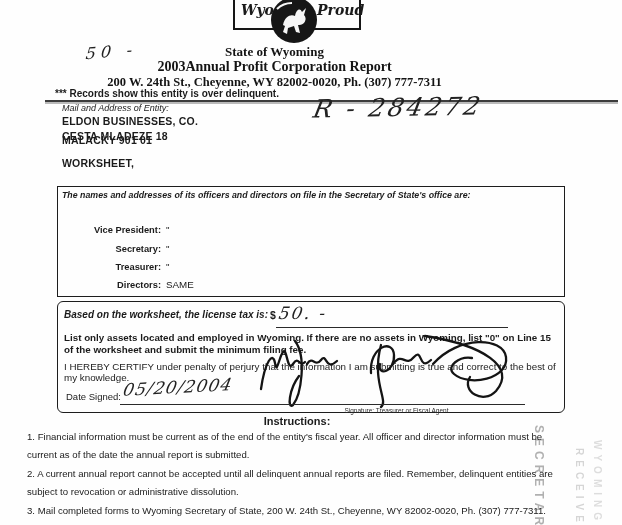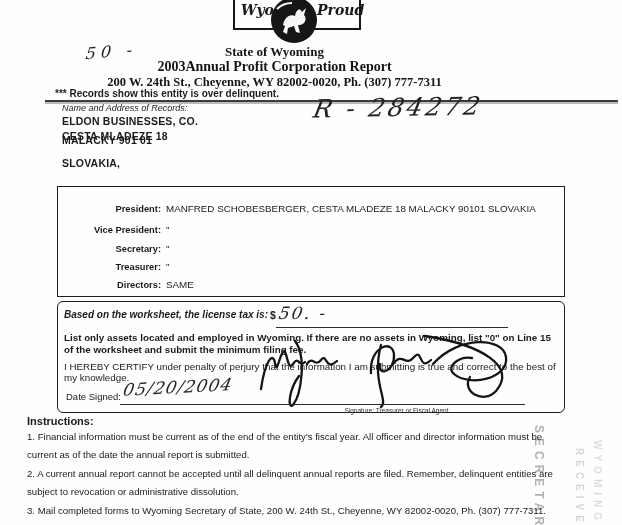--- a/index.html
+++ b/index.html
@@ -42,21 +42,21 @@
   .assets-note{left:6px;top:30px;width:492px;font-size:9.8px;font-weight:bold;line-height:11.5px;}
   .certify{left:6px;top:59px;width:496px;font-size:9.8px;}
   .sig-svg{left:195px;top:25px;}
   .date-label{left:8px;top:89px;font-size:9.5px;}
   .hand-date{left:66px;top:75px;font-size:17px;letter-spacing:1px;transform:skewX(-14deg) rotate(-3deg);}
   .date-line{left:62px;top:102px;width:152px;border-bottom:1.5px solid #2a2a2a;}
   .sig-line{left:210px;top:102px;width:257px;border-bottom:1.5px solid #2a2a2a;}
   .sig-caption{left:210px;top:105px;width:257px;text-align:center;font-size:6.5px;color:#2c2c2c;}
   
   .instructions{left:27px;top:415px;width:540px;}
-  .instructions h4{margin:0 0 1px 0;font-size:11px;}
+  .instructions h4{margin:0 0 1px 0;font-size:11px;text-align:center;}
   .instructions div{font-size:9.6px;line-height:18px;margin-bottom:1px;}
   .footer-reminder{left:35px;top:486px;font-size:9.8px;font-weight:bold;width:560px;}
   
   .stamp{font-weight:bold;letter-spacing:5px;transform-origin:left top;white-space:nowrap;}
   .stamp-1{left:546px;top:425px;font-size:12px;color:rgba(50,50,50,.38);transform:rotate(90deg);}
   .stamp-2{left:585px;top:448px;font-size:10px;color:rgba(70,70,70,.22);transform:rotate(90deg);}
   .stamp-3{left:603px;top:440px;font-size:10px;color:rgba(70,70,70,.18);transform:rotate(90deg);}
 </style>
 </head>
 <body>
@@ -74,31 +74,29 @@
     </svg>
   </span>
 
   <div class="abs h-serif h-state">State of Wyoming</div>
   <div class="abs h-serif h-report">2003Annual Profit Corporation Report</div>
   <div class="abs h-serif h-addr">200 W. 24th St., Cheyenne, WY 82002-0020, Ph. (307) 777-7311</div>
   <div class="abs hand hand-fee">50 -</div>
   <div class="abs delinquent">*** Records show this entity is over delinquent.</div>
   <div class="abs rule"></div>
 
-  <div class="abs entity-label">Name and Address of Records:</div>
+  <div class="abs entity-label">Mail and Address of Entity:</div>
   <div class="abs entity-line" style="top:115px;">ELDON BUSINESSES, CO.</div>
   <div class="abs entity-line" style="top:130px;">CESTA MLADEZE 18</div>
   <div class="abs entity-line" style="top:134px;">MALACKY 901 01</div>
-  <div class="abs entity-line" style="top:157px;">SLOVAKIA,</div>
+  <div class="abs entity-line" style="top:157px;">WORKSHEET,</div>
   <div class="abs hand hand-id">R - 284272</div>
 
   <div class="abs box officers-box">
-    <div class="abs o-row" style="top:16px;">
-      <span class="o-label">President:</span><span class="o-value">MANFRED SCHOBESBERGER, CESTA MLADEZE 18 MALACKY 90101 SLOVAKIA</span>
-    </div>
+    <div class="abs officers-heading">The names and addresses of its officers and directors on file in the Secretary of State's office are:</div>
     <div class="abs o-row" style="top:37px;">
       <span class="o-label">Vice President:</span><span class="o-value">"</span>
     </div>
     <div class="abs o-row" style="top:56px;">
       <span class="o-label">Secretary:</span><span class="o-value">"</span>
     </div>
     <div class="abs o-row" style="top:74px;">
       <span class="o-label">Treasurer:</span><span class="o-value">"</span>
     </div>
     <div class="abs o-row" style="top:92px;">

